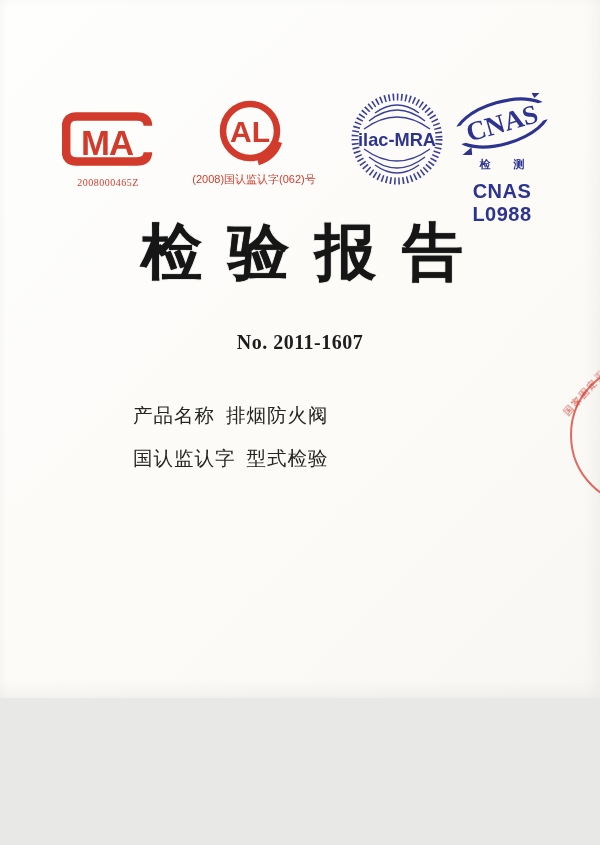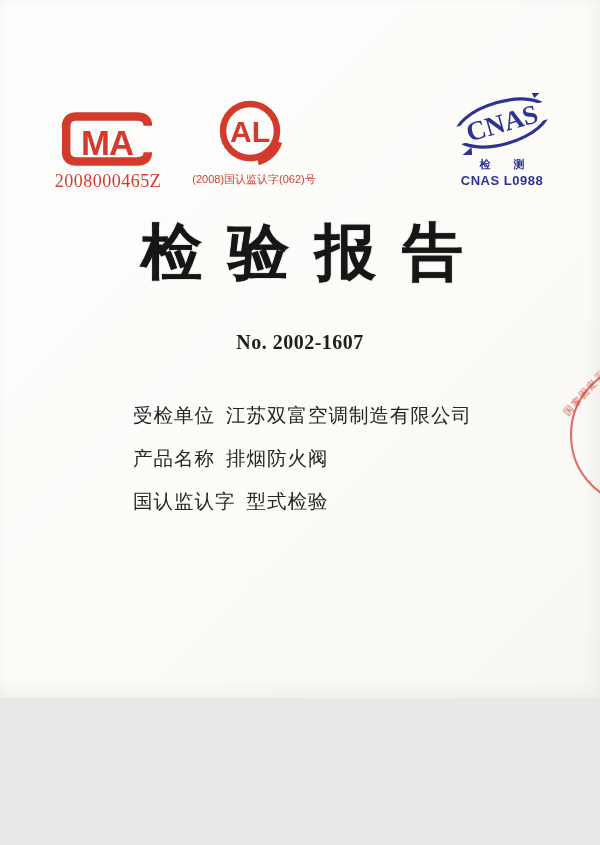--- a/index.html
+++ b/index.html
@@ -7,27 +7,27 @@
     position:relative;width:600px;height:698px;margin:0 auto;
     background:linear-gradient(135deg,#fefefd 0%,#fcfbf8 55%,#f8f7f3 100%);
     box-shadow:inset -5px -7px 16px rgba(0,0,0,0.045), inset 2px 2px 8px rgba(0,0,0,0.02);
     overflow:hidden;
     font-family:"Liberation Sans",sans-serif;
   }
   .logo{position:absolute;text-align:center;}
   .logo svg{display:block;margin:0 auto;}
   .caption-red{color:#d23b2c;}
   .cma{left:52px;top:112px;width:112px;}
-  .cma-caption{margin-top:5px;font-family:"Liberation Serif",serif;font-size:18px;letter-spacing:0.5px;}
+  .cma-caption{margin-top:11px;font-family:"Liberation Serif",serif;font-size:10px;letter-spacing:0.5px;}
   .al{left:190px;top:99px;width:128px;}
   .al-caption{margin-top:3px;font-size:11px;letter-spacing:0px;}
   .ilac{left:349px;top:91px;width:96px;}
   .cnas{left:446px;top:93px;width:112px;}
   .cnas-sub{color:#2c3390;font-size:11px;font-weight:bold;letter-spacing:10px;padding-left:10px;margin-top:2px;}
-  .cnas-code{color:#2c3390;font-size:13px;font-weight:bold;letter-spacing:0.5px;margin-top:1px;}
+  .cnas-code{color:#2c3390;font-size:20px;font-weight:bold;letter-spacing:0.5px;margin-top:8px;}
   .title{
     position:absolute;top:212px;left:0;width:100%;margin:0;
     text-align:center;color:#161616;
     font-size:61px;font-weight:bold;letter-spacing:26px;padding-left:30px;box-sizing:border-box;
     text-shadow:0 0 1px #161616;
   }
   .report-no{
     position:absolute;top:331px;left:0;width:100%;text-align:center;
     font-family:"Liberation Serif",serif;font-size:20px;font-weight:bold;color:#1d1d1d;letter-spacing:0.5px;
   }
@@ -65,43 +65,52 @@
 
   <div class="logo al">
     <svg width="84" height="70" viewBox="0 0 84 70">
       <circle cx="38" cy="32" r="27" fill="none" stroke="#d23b2c" stroke-width="6.5"></circle>
       <path d="M 67 43 A 30 30 0 0 1 46 63" fill="none" stroke="#d23b2c" stroke-width="6.5" stroke-linecap="butt"></path>
       <text x="38" y="43" text-anchor="middle" font-size="30" font-weight="bold" font-family="Liberation Sans, sans-serif" fill="#d23b2c">AL</text>
     </svg>
     <div class="al-caption caption-red">(2008)国认监认字(062)号</div>
   </div>
 
+  <div class="logo ilac">
+    <svg width="96" height="96" viewBox="0 0 96 96">
+      <circle cx="48" cy="48" r="42" fill="none" stroke="#3a3f9b" stroke-width="7" stroke-dasharray="1.6 2.6"></circle>
+      <path d="M 20 30 Q 48 8 76 30" fill="none" stroke="#3a3f9b" stroke-width="1.4"></path>
+      <path d="M 26 22 Q 48 6 70 22" fill="none" stroke="#3a3f9b" stroke-width="1.4"></path>
+      <path d="M 15 38 Q 48 14 81 38" fill="none" stroke="#3a3f9b" stroke-width="1.4"></path>
+      <path d="M 20 66 Q 48 88 76 66" fill="none" stroke="#3a3f9b" stroke-width="1.4"></path>
+      <path d="M 26 74 Q 48 90 70 74" fill="none" stroke="#3a3f9b" stroke-width="1.4"></path>
+      <path d="M 15 58 Q 48 82 81 58" fill="none" stroke="#3a3f9b" stroke-width="1.4"></path>
+      <text x="48" y="55" text-anchor="middle" font-size="19" font-weight="bold" font-family="Liberation Sans, sans-serif" fill="#2c3390" textLength="78" lengthAdjust="spacingAndGlyphs">ilac-MRA</text>
+    </svg>
+  </div>
 
   <div class="logo cnas">
     <svg width="104" height="62" viewBox="0 0 104 62">
       <g transform="rotate(-16 52 30)">
         <ellipse cx="52" cy="30" rx="47" ry="21" fill="none" stroke="#2c3390" stroke-width="3.2"></ellipse>
         <rect x="2" y="21" width="100" height="18" fill="#fcfbf8"></rect>
         <polygon points="88,6 99,10 90,15" fill="#2c3390"></polygon>
         <polygon points="16,45 5,50 14,55" fill="#2c3390"></polygon>
         <text x="52" y="39" text-anchor="middle" font-size="27" font-weight="bold" font-family="Liberation Serif, serif" fill="#2c3390">CNAS</text>
       </g>
     </svg>
     <div class="cnas-sub">检 测</div>
     <div class="cnas-code">CNAS L0988</div>
   </div>
 
   <h1 class="title">检验报告</h1>
 
-  <div class="report-no">No. 2002-1607</div>
+  <div class="report-no">No. 2011-1607</div>
 
   <div class="fields">
-    <div class="field-row">
-      <span class="field-label">受检单位</span><span class="field-value">江苏双富空调制造有限公司</span>
-    </div>
     <div class="field-row">
       <span class="field-label">产品名称</span><span class="field-value">排烟防火阀</span>
     </div>
     <div class="field-row">
       <span class="field-label">国认监认字</span><span class="field-value">型式检验</span>
     </div>
   </div>
 
 
   <div class="stamp-circle"></div>

